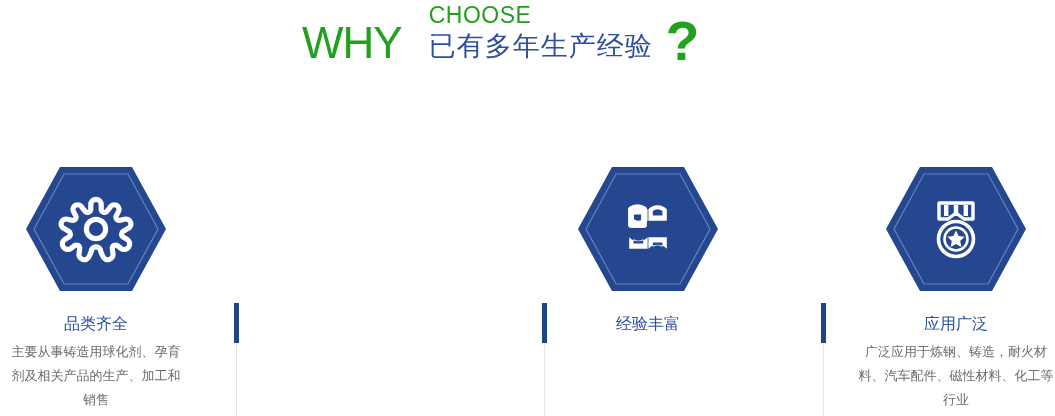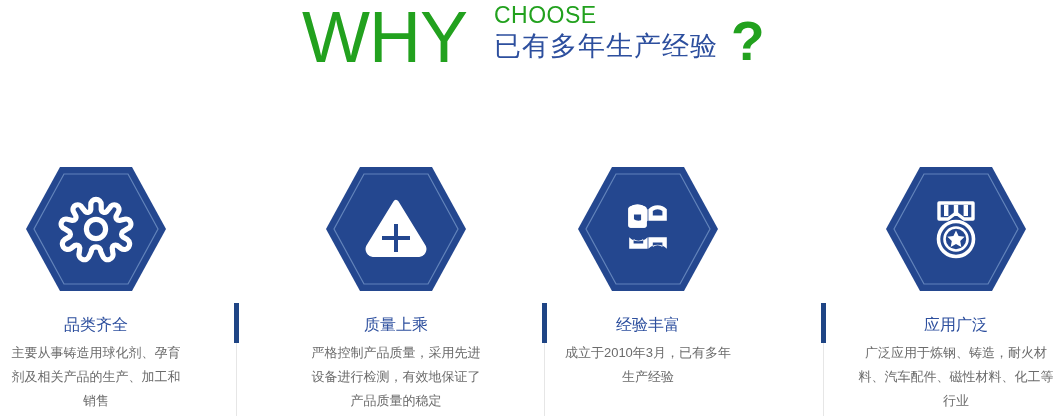--- a/index.html
+++ b/index.html
@@ -25,26 +25,26 @@
   }
   #header-inner {
     position: absolute;
     left: 302px;
     top: 0;
     height: 92px;
     display: flex;
     align-items: flex-start;
   }
   .hdr-why {
-    font-size: 72px;
+    font-size: 44px;
     line-height: 66px;
     font-weight: 400;
     color: #22a11e;
     letter-spacing: -1px;
-    margin-top: 4px;
+    margin-top: 10px;
   }
   .hdr-stack {
     display: flex;
     flex-direction: column;
     margin-left: 27px;
     margin-top: 2px;
   }
   .hdr-choose {
     font-size: 23px;
     line-height: 26px;
@@ -67,20 +67,21 @@
     margin-top: 14px;
   }
 
   
   #cards {
     position: absolute;
     left: 0;
     top: 150px;
     width: 883px;
     height: 266px;
+    font-family: Liberation Mono, monospace;
   }
   .card {
     position: absolute;
     top: 0;
     width: 280px;
     text-align: center;
   }
   .card.c0 { left: -44px; }
   .card.c1 { left: 256px; }
   .card.c2 { left: 508px; }
@@ -155,56 +156,40 @@
         <g transform="translate(72,64)" fill="none" stroke="#ffffff" stroke-width="5.2" stroke-linejoin="round" stroke-linecap="round">
           <path d="M -5.2,-24.5 A 3.4,3.4 0 0 1 5.2,-24.5 L 5.2,-19.6 A 3.4,3.4 0 0 0 10.6,-17.3 L 13.9,-21.4 A 3.4,3.4 0 0 1 22.6,-17.6 L 20.2,-13.1 A 3.4,3.4 0 0 0 23.6,-8.5 L 28.4,-9.7 A 3.4,3.4 0 0 1 31.4,-0.2 L 27.0,2.4 A 3.4,3.4 0 0 0 27.0,8.0 L 31.4,10.6 A 3.4,3.4 0 0 1 25.0,19.4 L 21.1,16.4 A 3.4,3.4 0 0 0 16.2,18.9 L 16.8,23.8 A 3.4,3.4 0 0 1 6.7,27.0 L 4.7,22.5 A 3.4,3.4 0 0 0 -4.7,22.5 L -6.7,27.0 A 3.4,3.4 0 0 1 -16.8,23.8 L -16.2,18.9 A 3.4,3.4 0 0 0 -21.1,16.4 L -25.0,19.4 A 3.4,3.4 0 0 1 -31.4,10.6 L -27.0,8.0 A 3.4,3.4 0 0 0 -27.0,2.4 L -31.4,-0.2 A 3.4,3.4 0 0 1 -28.4,-9.7 L -23.6,-8.5 A 3.4,3.4 0 0 0 -20.2,-13.1 L -22.6,-17.6 A 3.4,3.4 0 0 1 -13.9,-21.4 L -10.6,-17.3 A 3.4,3.4 0 0 0 -5.2,-19.6 Z"></path>
           <circle cx="0" cy="0" r="9.6"></circle>
         </g>
       </svg>
     </div>
     <div class="card-title">品类齐全</div>
     <div class="card-desc">主要从事铸造用球化剂、孕育剂及相关产品的生产、加工和销售</div>
   </div>
 
-  <div class="card c1">
-    <div class="hex-wrap">
-      <svg class="hex-svg" width="144" height="128" viewBox="0 0 144 128">
-        <polygon points="36,2 108,2 142,64 108,126 36,126 2,64" fill="#24478f"></polygon>
-        <polygon points="40,9 104,9 134,64 104,119 40,119 10,64" fill="none" stroke="#6d8ec2" stroke-width="1.2" opacity="0.85"></polygon>
-        <path d="M 72,38 L 99,82 A 5,5 0 0 1 95,89 L 49,89 A 5,5 0 0 1 45,82 Z" fill="#ffffff" stroke="#ffffff" stroke-width="6" stroke-linejoin="round"></path>
-        <g stroke="#24478f" stroke-width="4" stroke-linecap="square">
-          <line x1="60" y1="73" x2="84" y2="73"></line>
-          <line x1="72" y1="61" x2="72" y2="85"></line>
-        </g>
-      </svg>
-    </div>
-    <div class="card-title">质量上乘</div>
-    <div class="card-desc">严格控制产品质量，采用先进设备进行检测，有效地保证了产品质量的稳定</div>
-  </div>
 
   <div class="card c2">
     <div class="hex-wrap">
       <svg class="hex-svg" width="144" height="128" viewBox="0 0 144 128">
         <polygon points="36,2 108,2 142,64 108,126 36,126 2,64" fill="#24478f"></polygon>
         <polygon points="40,9 104,9 134,64 104,119 40,119 10,64" fill="none" stroke="#6d8ec2" stroke-width="1.2" opacity="0.85"></polygon>
         <g fill="none" stroke="#ffffff" stroke-width="5.4" stroke-linejoin="round" stroke-linecap="round">
           <path d="M 68,60 L 68,44 A 13,13 0 0 0 55,44 L 55,60 Z" transform="translate(0,0)"></path>
           <path d="M 55,44 L 55,60 L 68,60 L 68,44 A 13,13 0 0 0 55,44 Z" fill="none"></path>
           <path d="M 68.5,60.5 L 55.5,60.5 A 13,13 0 0 1 55.5,47.5 L 55.5,43.5 L 68.5,43.5 Z" fill="none" stroke="none"></path>
         </g>
         <g fill="#ffffff">
           <path d="M 68.2,59.2 L 56.6,59.2 A 12.6,12.6 0 0 1 56.6,40.8 L 68.2,40.8 Z M 62.8,45.2 L 58.4,45.2 A 7.2,7.2 0 0 0 58.4,54.8 L 62.8,54.8 Z" fill-rule="evenodd" transform="rotate(-90 62.4 50)"></path>
           <path d="M 75.8,59.2 L 87.4,59.2 A 12.6,12.6 0 0 0 87.4,40.8 L 75.8,40.8 Z M 81.2,45.2 L 85.6,45.2 A 7.2,7.2 0 0 1 85.6,54.8 L 81.2,54.8 Z" fill-rule="evenodd" transform="rotate(-90 81.6 50)"></path>
           <path d="M 68.2,87.2 L 56.6,87.2 A 12.6,12.6 0 0 0 56.6,68.8 L 68.2,68.8 Z M 62.8,73.2 L 58.4,73.2 A 7.2,7.2 0 0 1 58.4,82.8 L 62.8,82.8 Z" fill-rule="evenodd" transform="rotate(90 62.4 78)"></path>
           <path d="M 75.8,87.2 L 87.4,87.2 A 12.6,12.6 0 0 1 87.4,68.8 L 75.8,68.8 Z M 81.2,73.2 L 85.6,73.2 A 7.2,7.2 0 0 0 85.6,82.8 L 81.2,82.8 Z" fill-rule="evenodd" transform="rotate(90 81.6 78)"></path>
         </g>
       </svg>
     </div>
     <div class="card-title">经验丰富</div>
-    <div class="card-desc">成立于2010年3月，已有多年生产经验</div>
   </div>
 
   <div class="card c3">
     <div class="hex-wrap">
       <svg class="hex-svg" width="144" height="128" viewBox="0 0 144 128">
         <polygon points="36,2 108,2 142,64 108,126 36,126 2,64" fill="#24478f"></polygon>
         <polygon points="40,9 104,9 134,64 104,119 40,119 10,64" fill="none" stroke="#6d8ec2" stroke-width="1.2" opacity="0.85"></polygon>
 
         <g fill="none" stroke="#ffffff" stroke-width="3.4" stroke-linejoin="round">
           <path d="M 55,38 L 89,38 L 89,54 L 80,54 L 72,48 L 64,54 L 55,54 Z"></path>

